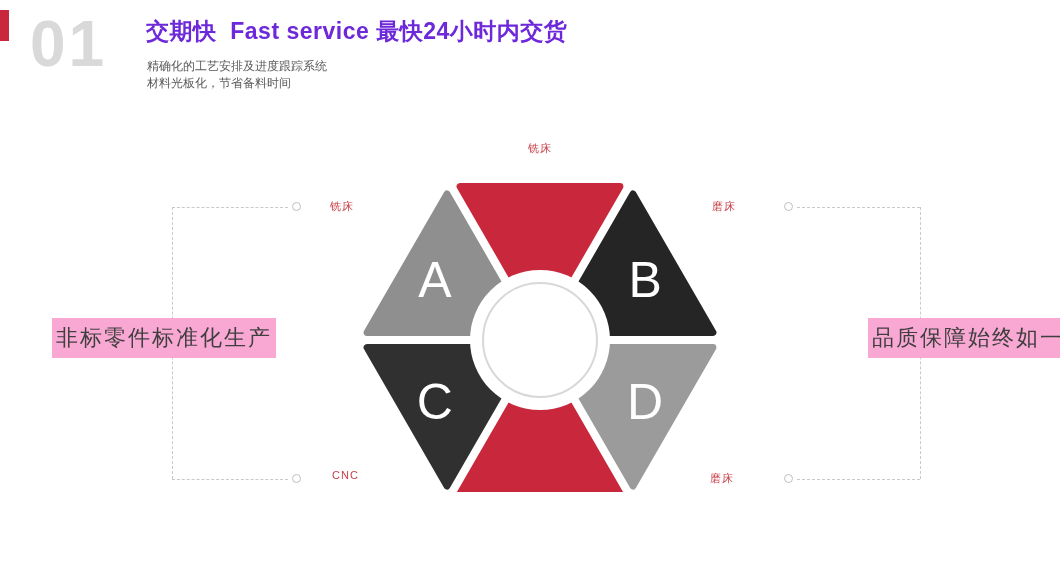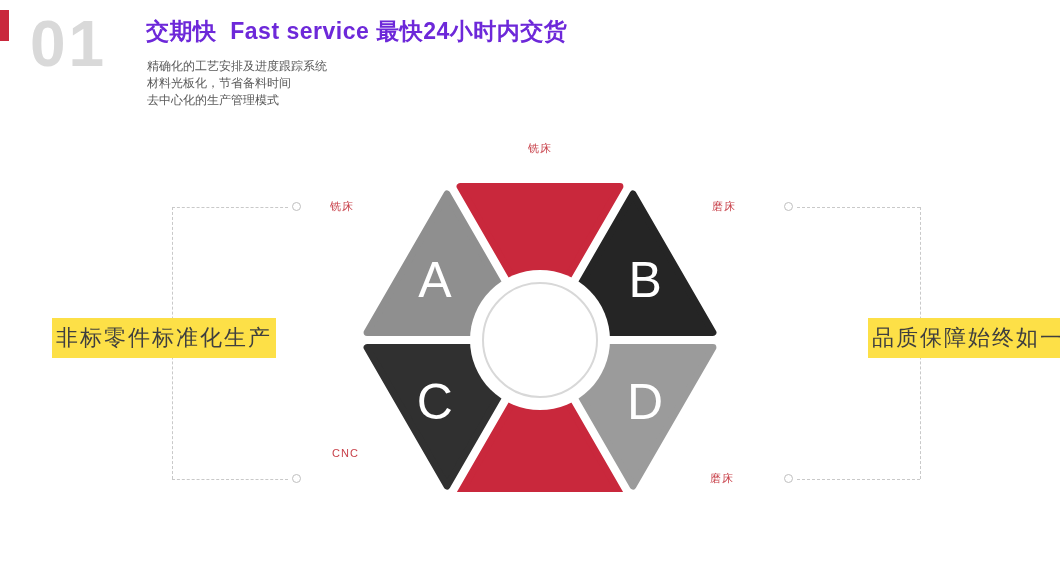--- a/index.html
+++ b/index.html
@@ -20,21 +20,21 @@
     position:absolute;left:147px;top:58px;font-size:12px;color:#595959;line-height:17px;
   }
   .dash-h{position:absolute;height:0;border-top:1px dashed #c9c9c9;}
   .dash-v{position:absolute;width:0;border-left:1px dashed #c9c9c9;}
   .node{
     position:absolute;width:9px;height:9px;border:1px solid #bfbfbf;
     border-radius:50%;background:#fff;box-sizing:border-box;
   }
   .caption{
     position:absolute;font-size:22px;color:#3f3f3f;letter-spacing:2px;
-    background:#fde047;padding:5px 4px;white-space:nowrap;
+    background:#f9a8d4;padding:5px 4px;white-space:nowrap;
   }
   .caption.left{left:52px;top:318px;}
   .caption.right{left:844px;top:318px;margin-left:24px;}
   .hex-label{
     position:absolute;font-size:11px;color:#c8414a;letter-spacing:1px;white-space:nowrap;
   }
   .hex-label.center{width:100px;text-align:center;}
   #hex-svg{position:absolute;left:330px;top:150px;}
 </style>
 </head>
@@ -42,21 +42,20 @@
 
 <div class="slide">
 
   <div class="accent-bar"></div>
   <div class="big-number">01</div>
   <div class="title">交期快  Fast service 最快24小时内交货</div>
 
   <div class="sub-lines">
     <div>精确化的工艺安排及进度跟踪系统</div>
     <div>材料光板化，节省备料时间</div>
-    <div>去中心化的生产管理模式</div>
   </div>
 
   <div class="dash-h" style="left:172px;top:207px;width:116px;"></div>
   <div class="dash-v" style="left:172px;top:207px;height:272px;"></div>
   <div class="dash-h" style="left:172px;top:479px;width:116px;"></div>
   <div class="node" style="left:292px;top:202px;"></div>
   <div class="node" style="left:292px;top:474px;"></div>
 
   <div class="dash-h" style="left:797px;top:207px;width:123px;"></div>
   <div class="dash-v" style="left:920px;top:207px;height:272px;"></div>
@@ -78,17 +77,17 @@
       <circle cx="210" cy="190" r="57" fill="#ffffff" stroke="#d8d8d8" stroke-width="2"></circle>
       <text x="315.12435565298216" y="129.3064249653648" dy="0.36em" text-anchor="middle" fill="#ffffff" font-size="50" font-family="&quot;Liberation Sans&quot;, sans-serif">B</text>
       <text x="315.12435565298216" y="250.6935750346352" dy="0.36em" text-anchor="middle" fill="#ffffff" font-size="50" font-family="&quot;Liberation Sans&quot;, sans-serif">D</text>
       <text x="104.87564434701787" y="250.6935750346352" dy="0.36em" text-anchor="middle" fill="#ffffff" font-size="50" font-family="&quot;Liberation Sans&quot;, sans-serif">C</text>
       <text x="104.87564434701787" y="129.3064249653648" dy="0.36em" text-anchor="middle" fill="#ffffff" font-size="50" font-family="&quot;Liberation Sans&quot;, sans-serif">A</text>
     </svg>
 
   <div class="hex-label center" style="left:490px;top:141px;">铣床</div>
   <div class="hex-label" style="left:330px;top:199px;">铣床</div>
   <div class="hex-label" style="left:712px;top:199px;">磨床</div>
-  <div class="hex-label" style="left:332px;top:447px;">CNC</div>
+  <div class="hex-label" style="left:332px;top:469px;">CNC</div>
   <div class="hex-label" style="left:710px;top:471px;">磨床</div>
   <div class="hex-label center" style="left:490px;top:530px;">线切割</div>
 
 </div>
 
 </body></html>

